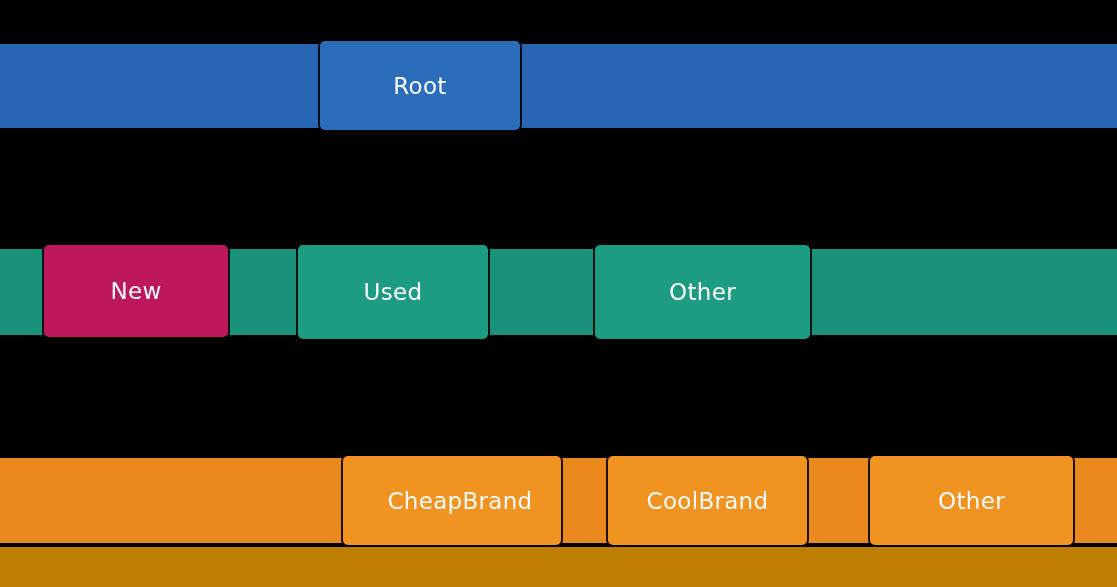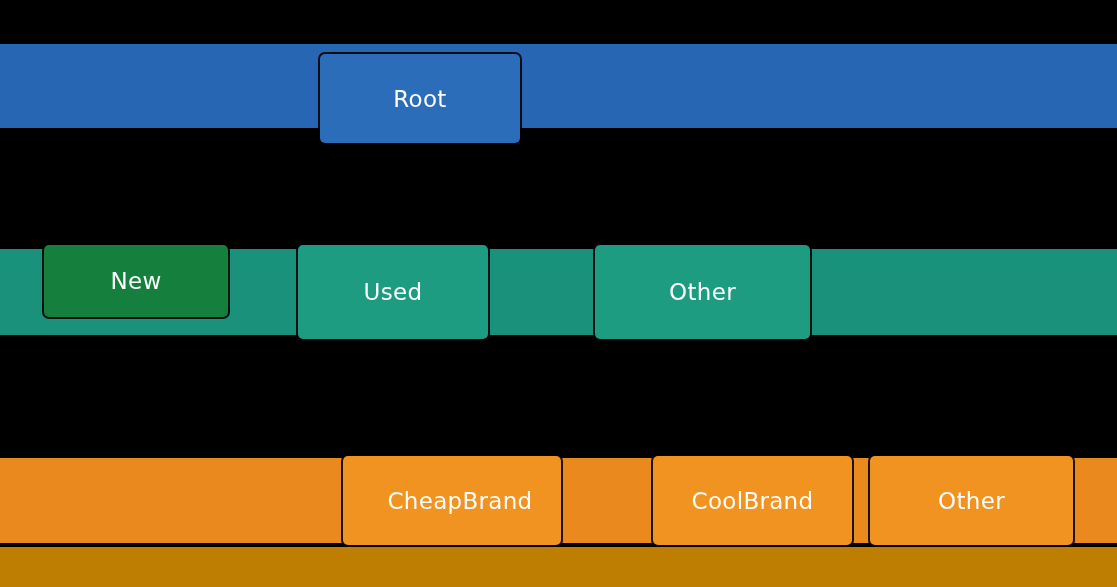--- a/index.html
+++ b/index.html
@@ -34,37 +34,37 @@
     font-weight: 400;
     letter-spacing: 0.3px;
     white-space: nowrap;
   }
 </style>
 </head>
 <body>
 
 <div id="figure" style="width: 1117px; height: 587px; background: rgb(0, 0, 0);">
     <div class="level-band" style="left: 0px; top: 44px; width: 1117px; height: 84px; background: rgb(39, 102, 178);"></div>
-    <div class="tree-node" style="left: 320px; top: 41px; width: 200px; height: 89px; background: rgb(43, 109, 185); margin-top: 13px;">
+    <div class="tree-node" style="left: 320px; top: 41px; width: 200px; height: 89px; background: rgb(43, 109, 185);">
       <span style="color: rgb(252, 252, 252);">Root</span>
     </div>
     <div class="level-band" style="left: 0px; top: 249px; width: 1117px; height: 86px; background: rgb(25, 145, 123);"></div>
-    <div class="tree-node" style="left: 44px; top: 245px; width: 184px; height: 72px; background: #15803d;">
+    <div class="tree-node" style="left: 44px; top: 245px; width: 184px; height: 92px; background: #be185d;">
       <span style="color: rgb(252, 252, 252);">New</span>
     </div>
     <div class="tree-node" style="left: 298px; top: 245px; width: 190px; height: 94px; background: rgb(30, 156, 130); text-align: right;">
       <span style="color: rgb(252, 252, 252);">Used</span>
     </div>
     <div class="tree-node" style="left: 595px; top: 245px; width: 215px; height: 94px; background: rgb(30, 156, 130);">
       <span style="color: rgb(252, 252, 252);">Other</span>
     </div>
     <div class="level-band" style="left: 0px; top: 458px; width: 1117px; height: 85px; background: rgb(234, 138, 30);"></div>
     <div class="tree-node" style="left: 343px; top: 456px; width: 202px; height: 89px; background: rgb(240, 147, 32); padding-left: 16px;">
       <span style="color: rgb(252, 252, 252);">CheapBrand</span>
     </div>
-    <div class="tree-node" style="left: 608px; top: 456px; width: 199px; height: 89px; background: rgb(240, 147, 32); margin-left: 45px;">
+    <div class="tree-node" style="left: 608px; top: 456px; width: 199px; height: 89px; background: rgb(240, 147, 32);">
       <span style="color: rgb(252, 252, 252);">CoolBrand</span>
     </div>
     <div class="tree-node" style="left: 870px; top: 456px; width: 203px; height: 89px; background: rgb(240, 147, 32);">
       <span style="color: rgb(252, 252, 252);">Other</span>
     </div>
     <div class="level-band" style="left: 0px; top: 547px; width: 1117px; height: 40px; background: rgb(190, 126, 2);"></div>
   </div>
 
 </body></html>

